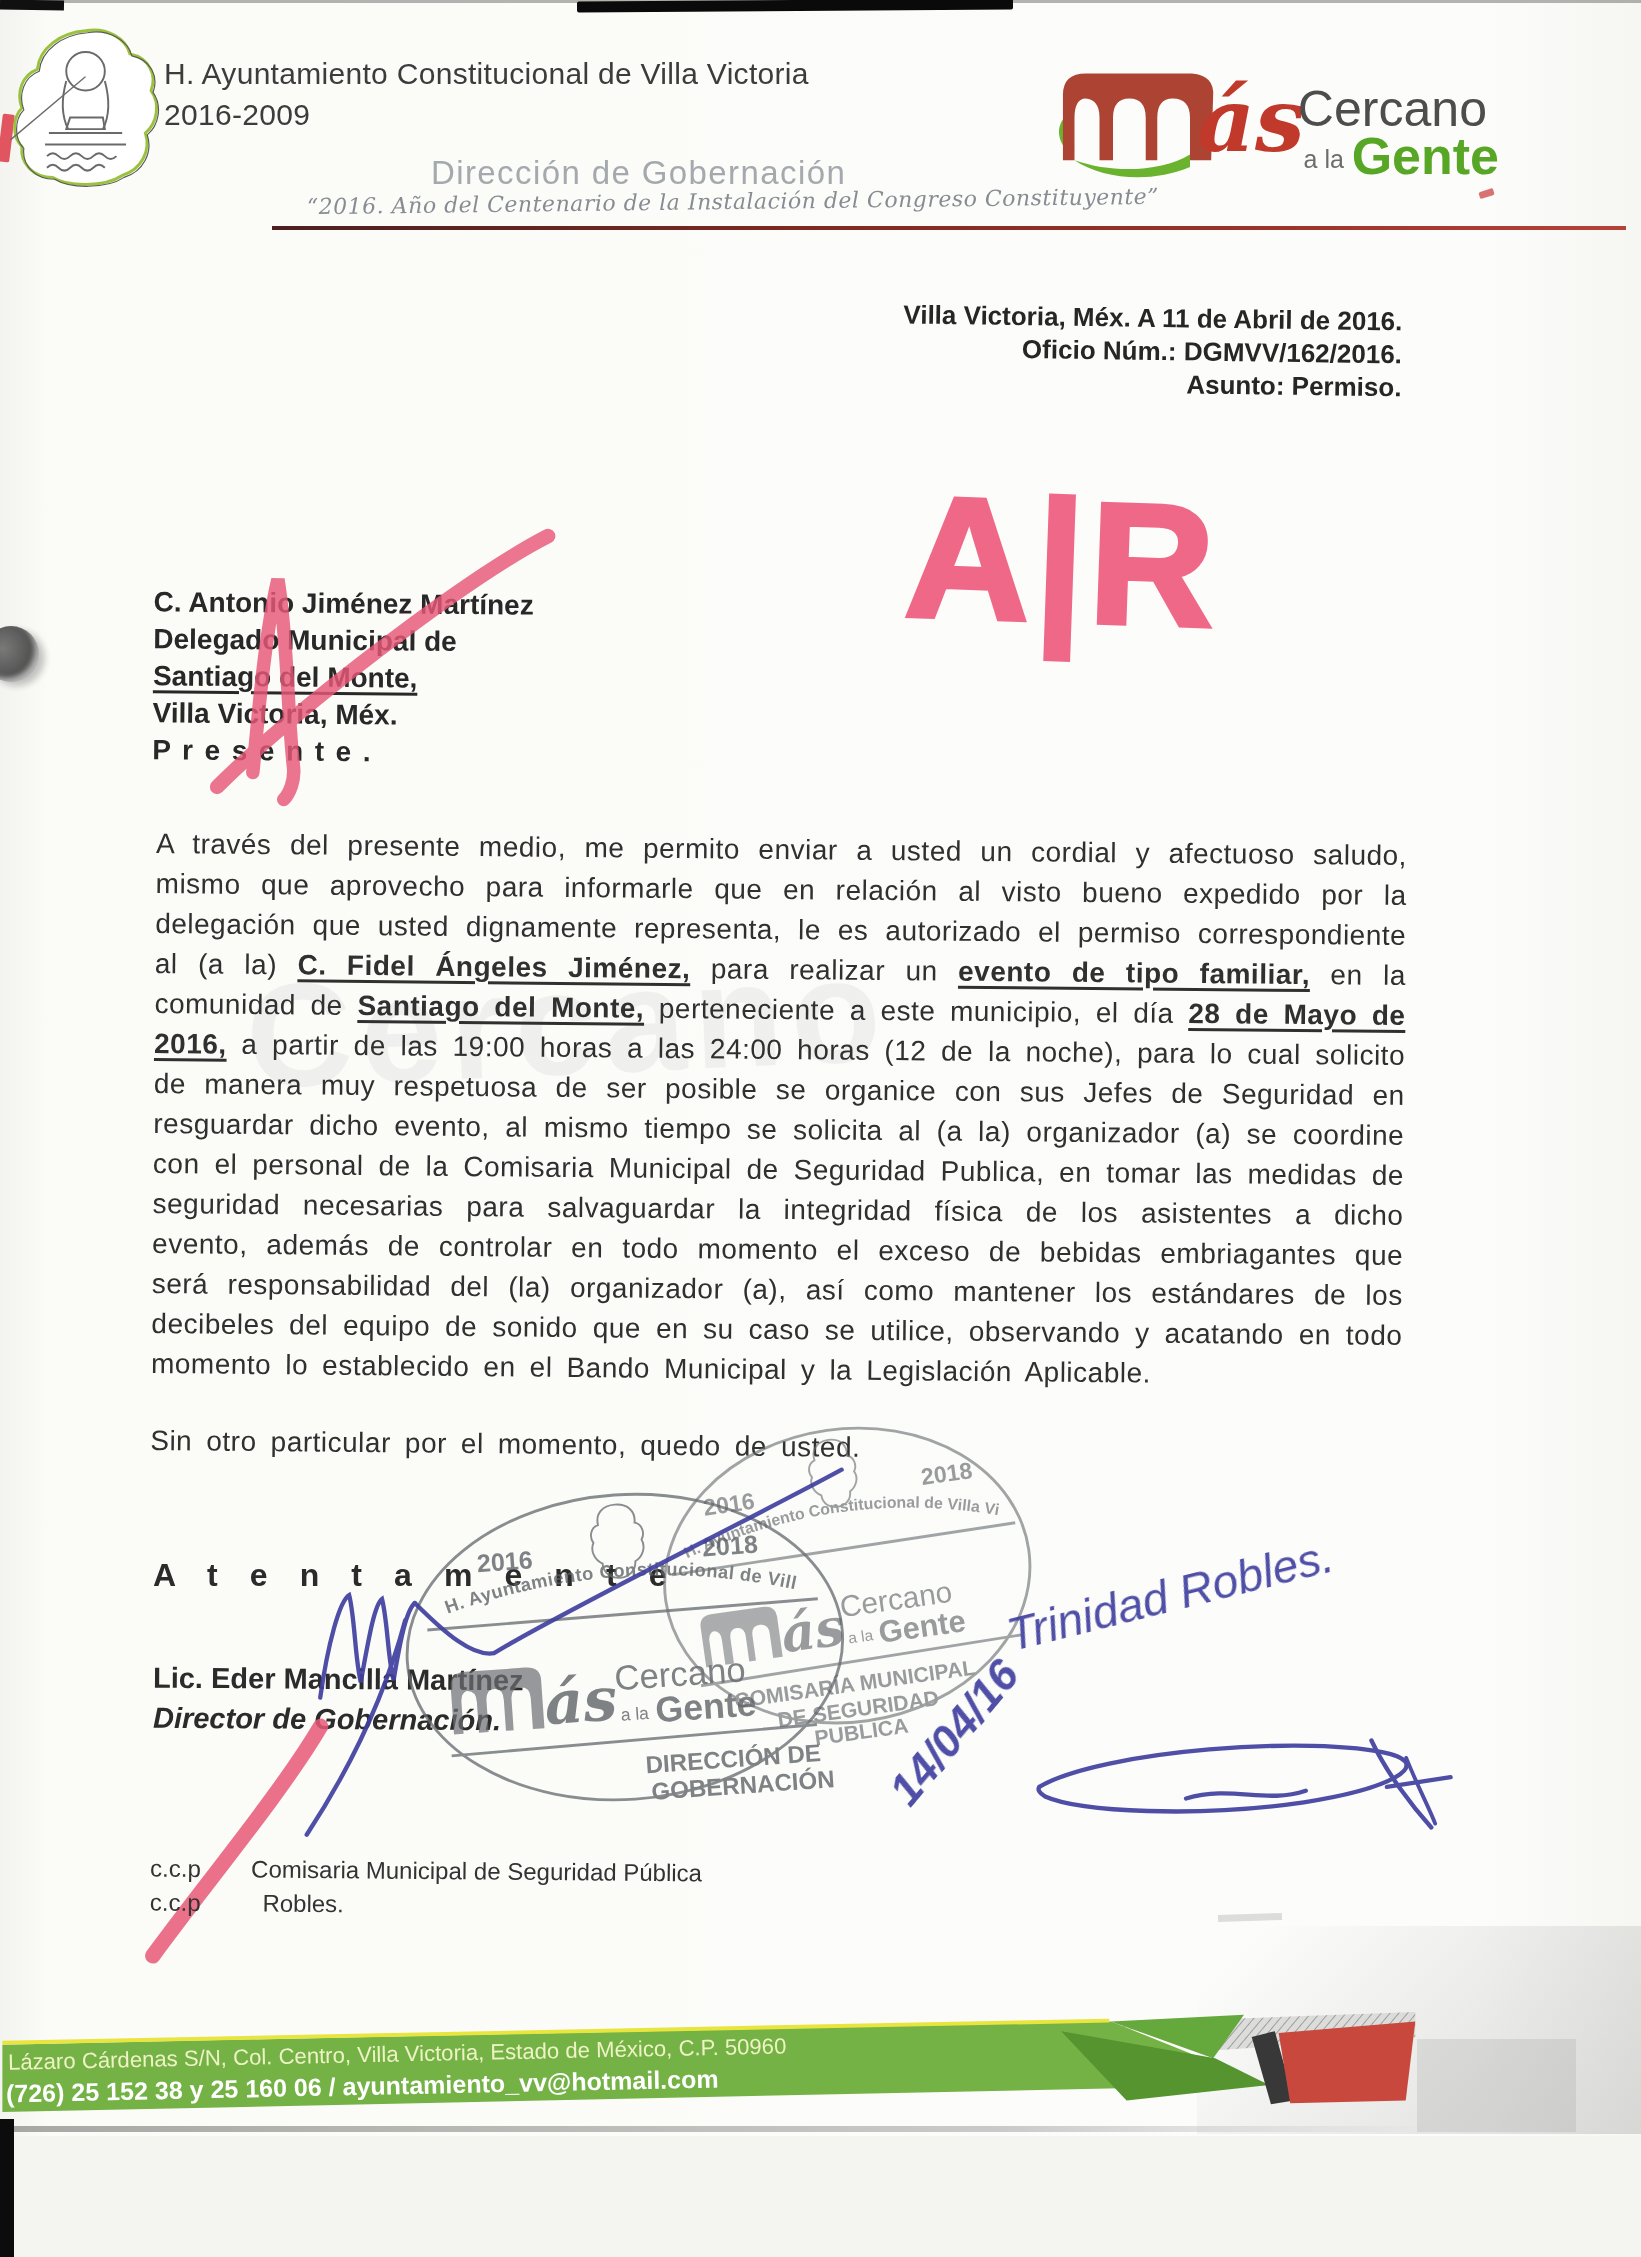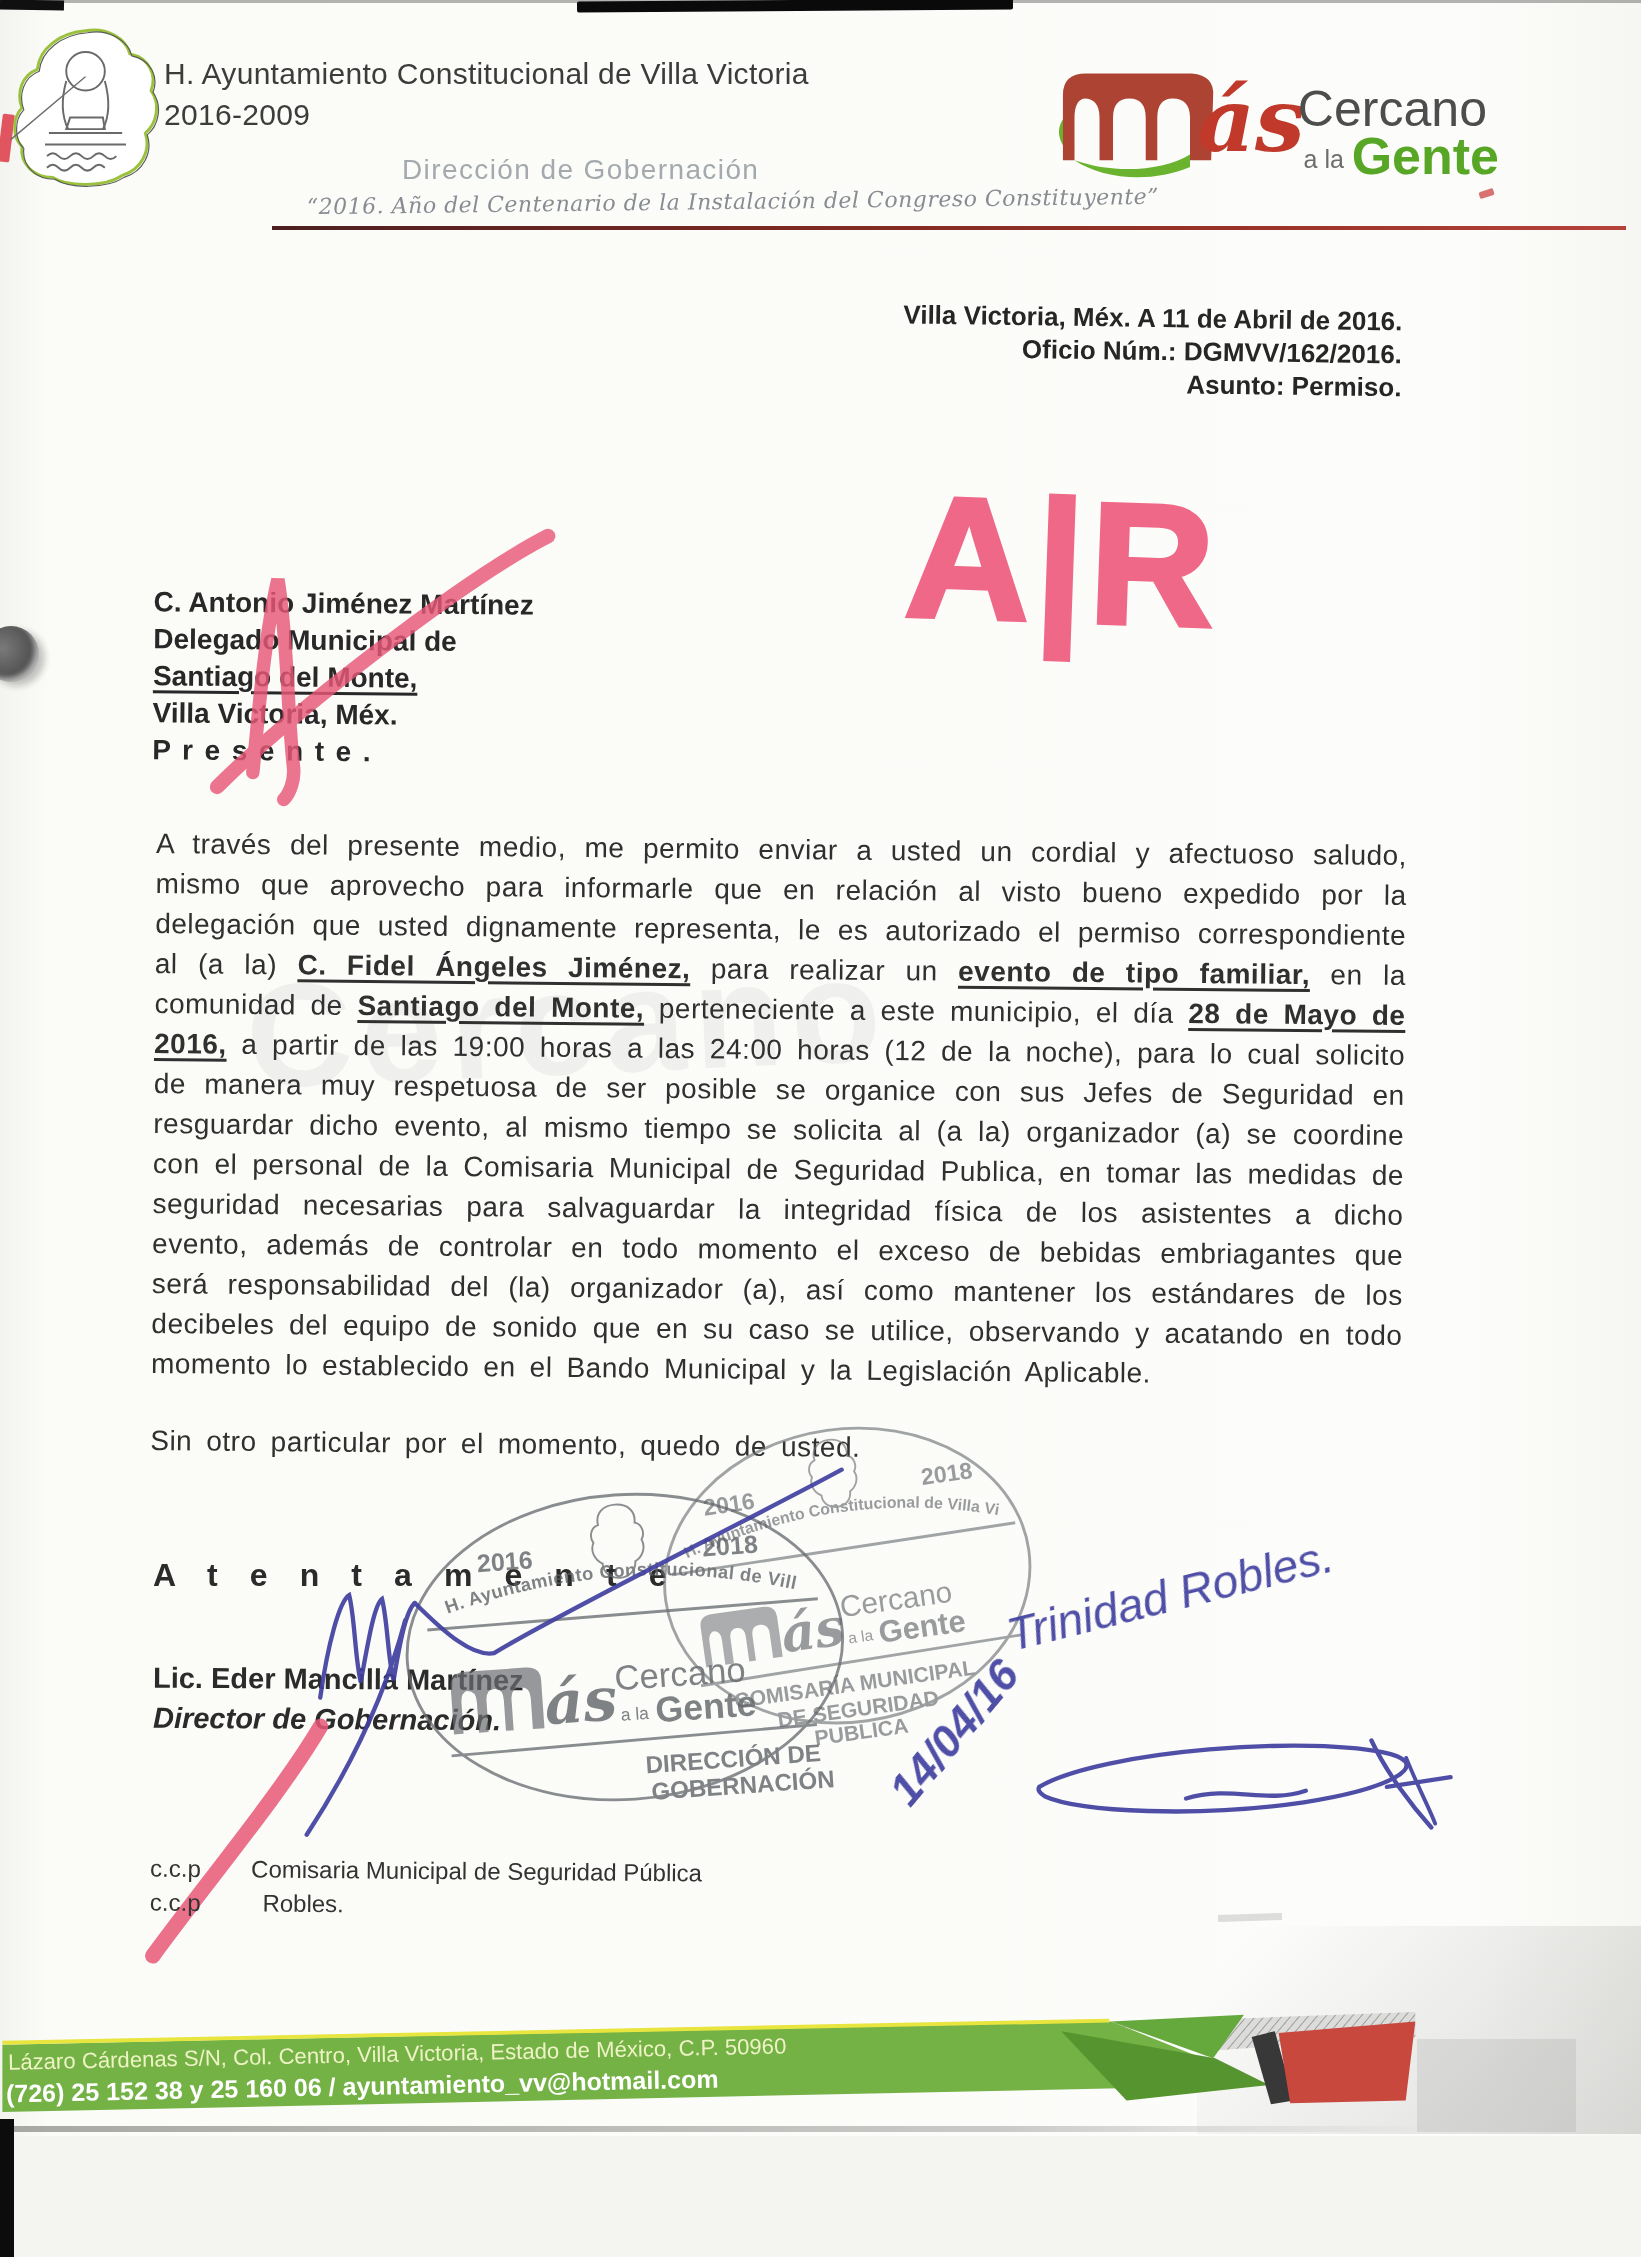--- a/index.html
+++ b/index.html
@@ -19,21 +19,21 @@
              background:linear-gradient(90deg,rgba(140,140,138,.75),rgba(160,160,158,.55) 70%,rgba(160,160,158,0));}
   .bottom-paper{left:0;top:2136px;width:1641px;height:122px;background:#f4f4f1;}
   .br-shade{left:1197px;top:1926px;width:444px;height:208px;
              background:linear-gradient(135deg,rgba(0,0,0,0) 10%,rgba(120,120,120,.14) 60%,rgba(125,125,125,.26) 100%);}
   .r-shade2{left:1417px;top:2039px;width:159px;height:93px;background:rgba(150,150,148,.22);}
   .redtick-left{left:0;top:114px;width:11.6px;height:48px;background:#e05560;transform:rotate(7deg);border-radius:1.9px;}
   .reddot-right{left:1479px;top:190px;width:15.4px;height:6.8px;background:#d05050;transform:rotate(-18deg);opacity:.8;border-radius:1.9px;}
   .smudge{left:1218px;top:1914px;width:64px;height:6.8px;background:rgba(140,140,140,.28);transform:rotate(-2deg);}
   
   .org-title{left:164px;top:53px;font-size:30px;color:#3c3c3c;line-height:41px;letter-spacing:0.3px;}
-  .dept{left:402px;top:154px;font-size:28px;color:#a4a9ae;letter-spacing:1.4px;}
+  .dept{left:431px;top:154px;font-size:33px;color:#a4a9ae;letter-spacing:1.4px;}
   .motto{left:307px;top:189px;font-family:"DejaVu Serif",serif;font-style:italic;font-size:22px;color:#878c92;
          transform:rotate(-.7deg);letter-spacing:0.5px;}
   .red-rule{left:272px;top:226px;width:1354px;height:3.9px;
          background:linear-gradient(90deg,#4c2020,#7e2a22 40%,#9c342a 75%,#b5433a);}
   
   .dateblock{left:772px;top:301px;width:630px;text-align:right;font-weight:bold;font-size:26px;
              line-height:33px;color:#262626;transform:rotate(.8deg);}
   
   .ar-mark{left:906px;top:462px;font-size:172px;font-weight:bold;color:#ee5478;
            -webkit-text-stroke:4.8px #ee5478;transform:rotate(2deg);letter-spacing:5.8px;opacity:.88;}

